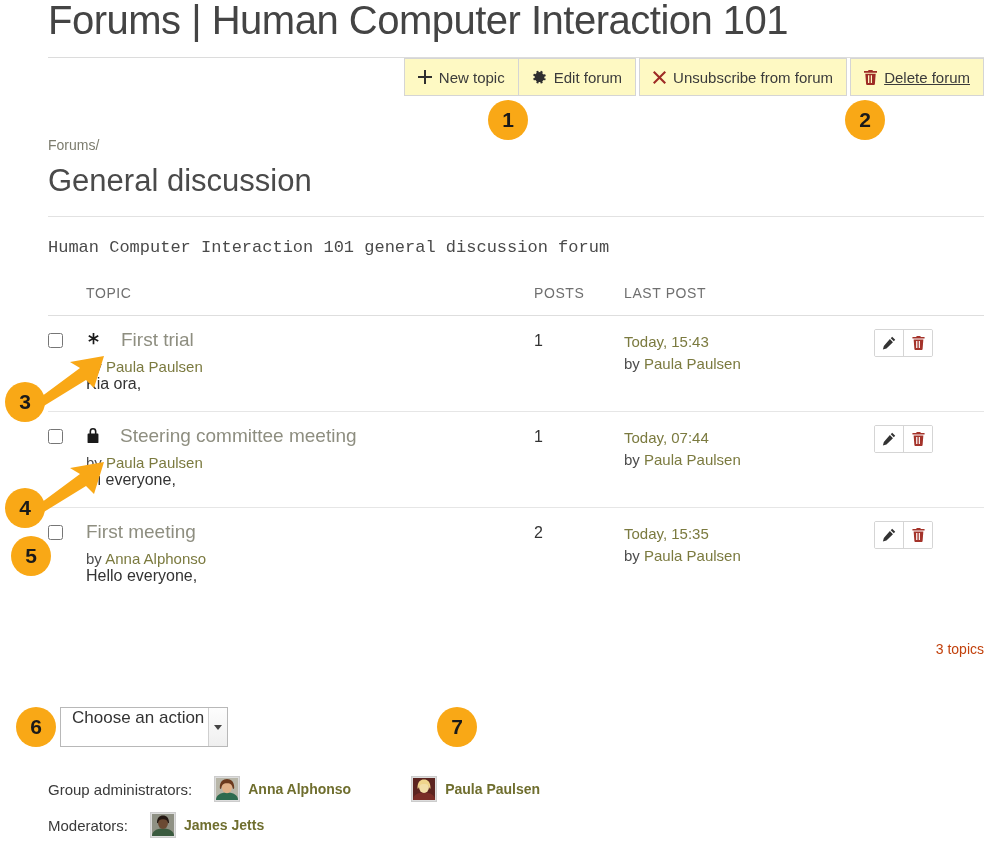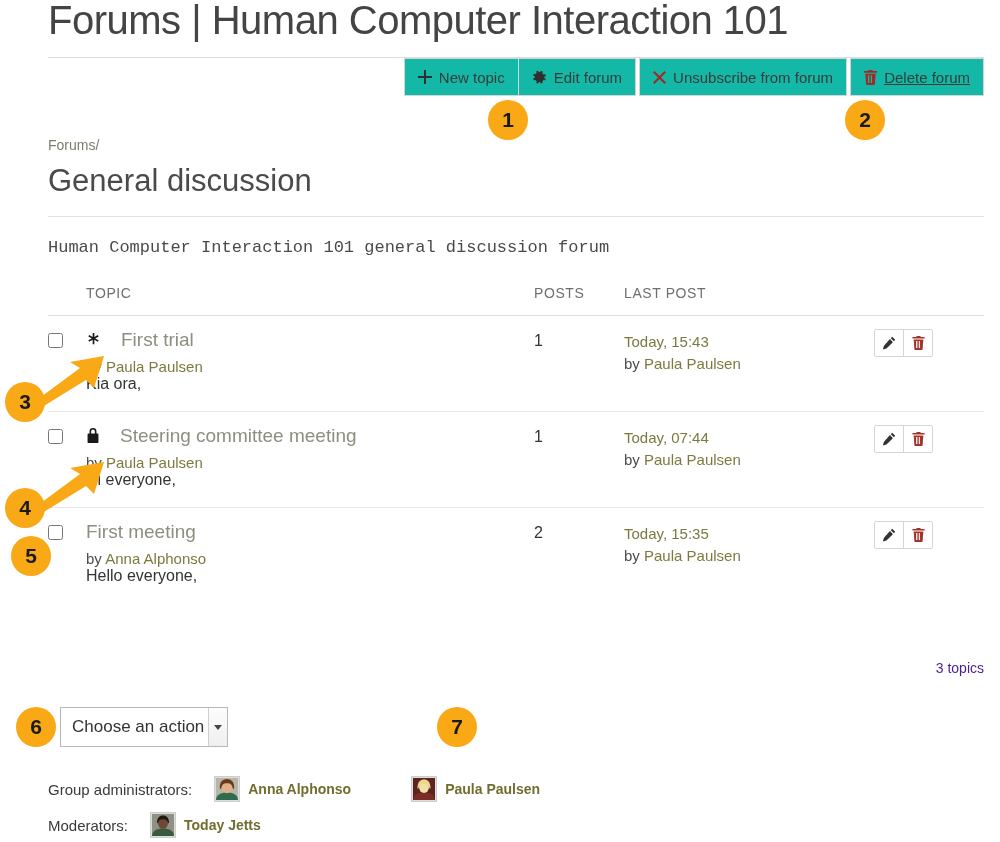--- a/index.html
+++ b/index.html
@@ -43,21 +43,21 @@
     top: 58px;
     display: flex;
     align-items: stretch;
   }
   .tbtn {
     display: flex;
     align-items: center;
     gap: 7px;
     height: 38px;
     padding: 0 13px;
-    background: #14b8a6;
+    background: #fef9c3;
     border: 1px solid #d5d5d5;
     border-left-width: 0;
     font-size: 15px;
     color: #3b3b3b;
     white-space: nowrap;
     box-sizing: border-box;
     cursor: pointer;
   }
   .tbtn:first-child { border-left-width: 1px; }
   .tbtn-gap { width: 3px; }
@@ -176,41 +176,41 @@
     display: flex; align-items: center; justify-content: center;
     background: #fff;
     cursor: pointer;
   }
   .act-btn + .act-btn { border-left: 1px solid #d5d5d5; }
 
   
   .topic-count {
     position: absolute;
     right: 16px;
-    top: 660px;
+    top: 641px;
     font-size: 14px;
-    color: #4c1d95;
+    color: #c2410c;
   }
   .action-bar {
     position: absolute;
     left: 60px;
     top: 707px;
     display: flex;
     align-items: stretch;
     gap: 8px;
   }
   .select-wrap {
     position: relative;
     height: 40px;
     width: 168px;
     border: 1px solid #b8b8b8;
     background: #fff;
     box-sizing: border-box;
     display: flex;
-    align-items: center;
+    align-items: flex-start;
     cursor: pointer;
   }
   .select-wrap .sel-text {
     font-size: 17px;
     color: #333;
     padding-left: 11px;
   }
   .select-wrap .sel-arrow {
     position: absolute;
     right: 0; top: 0; bottom: 0;
@@ -497,21 +497,21 @@
   <span class="people-label">Moderators:</span>
   <span class="person">
     <span class="avatar">
       <svg width="22" height="22" viewBox="0 0 22 22">
         <rect width="22" height="22" fill="#8f9184"></rect>
         <path d="M0 22c0-5 4.5-7.5 11-7.5S22 17 22 22z" fill="#3a5a3e"></path>
         <ellipse cx="11" cy="9" rx="5" ry="6" fill="#6b4a33"></ellipse>
         <path d="M5 8.5C5 3.6 7.5 1.4 11 1.4s6 2.2 6 7.1c0 1.2-1 .9-1.3-.3C15.2 6.2 14 5.2 11 5.2S6.8 6.2 6.3 8.2C6 9.4 5 9.7 5 8.5z" fill="#241812"></path>
       </svg>
     </span>
-    <a href="#" class="pname">Today Jetts</a>
+    <a href="#" class="pname">James Jetts</a>
   </span>
 </div>
 
 <svg class="arrow" style="left:18px; top:352px;" width="90" height="60" viewBox="0 0 90 60">
   <path d="M8 56 L62 16 L52 10 L86 4 L76 36 L68 28 L16 60 Z" fill="#F9A816"></path>
 </svg>
 <svg class="arrow" style="left:18px; top:458px;" width="90" height="60" viewBox="0 0 90 60">
   <path d="M8 56 L62 16 L52 10 L86 4 L76 36 L68 28 L16 60 Z" fill="#F9A816"></path>
 </svg>
 

